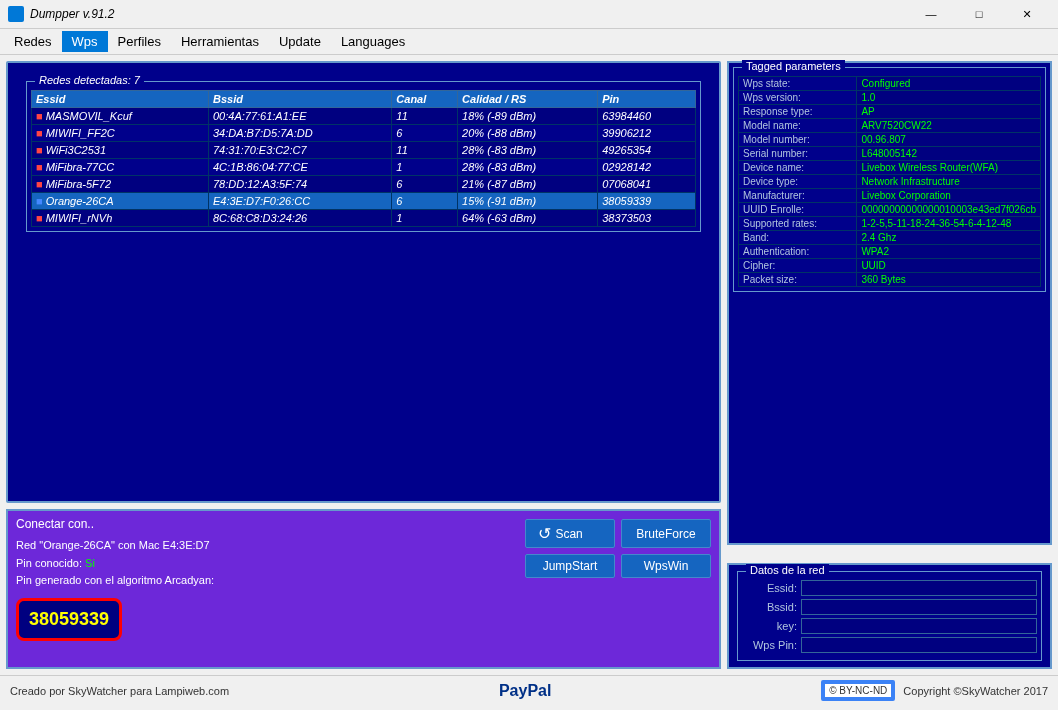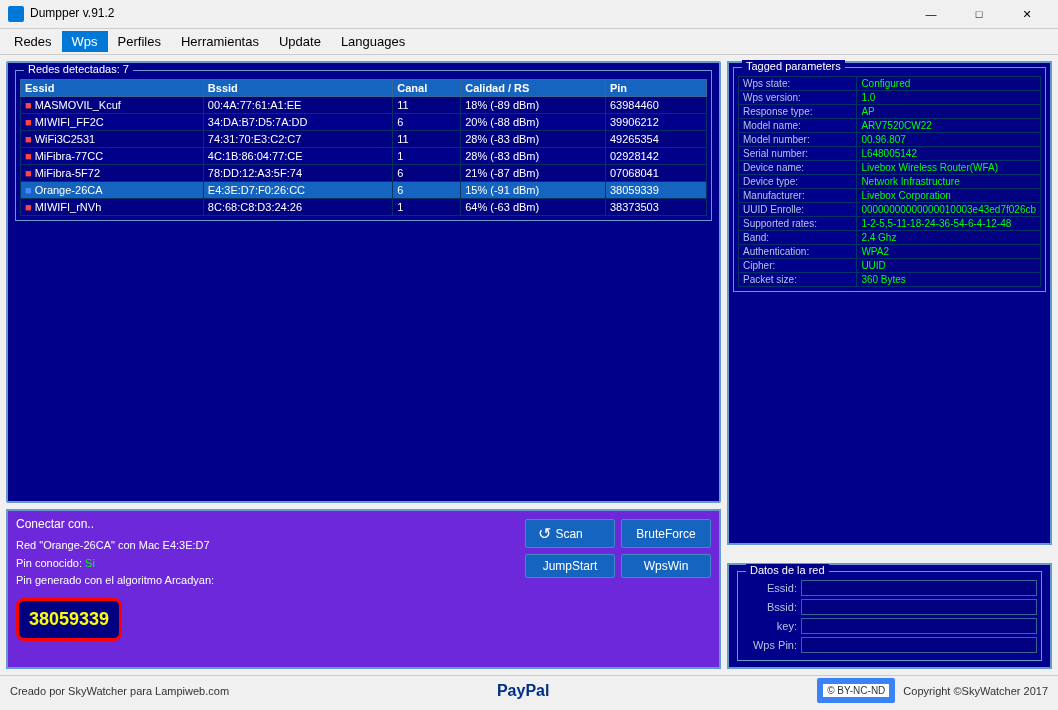--- a/index.html
+++ b/index.html
@@ -15,21 +15,23 @@
     .title-bar {
       background: #f0f0f0;
       display: flex;
       align-items: center;
       justify-content: space-between;
       padding: 4px 8px;
       border-bottom: 1px solid #ccc;
     }
     .title-bar-left {
       display: flex;
+      align-items: center;
       gap: 6px;
+      font-style: italic;
     }
     .title-bar-icon {
       width: 16px;
       height: 16px;
       background: #0078d7;
       border-radius: 2px;
     }
     .title-bar-title { font-size: 12px; color: #000; }
     .title-bar-controls { display: flex; gap: 2px; }
     .title-btn {
@@ -212,21 +214,21 @@
       align-items: center;
       justify-content: space-between;
       padding: 4px 10px;
       height: 30px;
     }
     .footer-left { font-size: 11px; color: #333; }
     .footer-center { font-size: 16px; font-weight: bold; color: #003087; }
     .footer-right { display: flex; align-items: center; gap: 8px; font-size: 11px; color: #333; }
     .cc-badge {
       background: #fff;
-      border: 6px solid #3b82f6;
+      border: 4px solid #3b82f6;
       padding: 1px 4px;
       font-size: 10px;
       border-radius: 2px;
       text-align: center;
     }
   </style>
 </head>
 <body>
 
 <div class="title-bar">
@@ -247,21 +249,21 @@
   <span class="menu-item">Perfiles</span>
   <span class="menu-item">Herramientas</span>
   <span class="menu-item">Update</span>
   <span class="menu-item">Languages</span>
 </div>
 
 <div class="main-content">
 
   <div class="left-panel">
 
-    <div class="networks-section" style="padding:7px;">
+    <div class="networks-section" style="padding:18px;font-style:italic;">
       <div style="border:1px solid #6699cc; position:relative; padding: 8px 4px 4px 4px;">
         <span style="position:absolute;top:-8px;left:8px;background:#00008b;color:#fff;font-size:11px;padding:0 4px;">Redes detectadas: 7</span>
         <table class="network-table">
           <thead>
             <tr>
               <th>Essid</th>
               <th>Bssid</th>
               <th>Canal</th>
               <th>Calidad / RS</th>
               <th>Pin</th>

